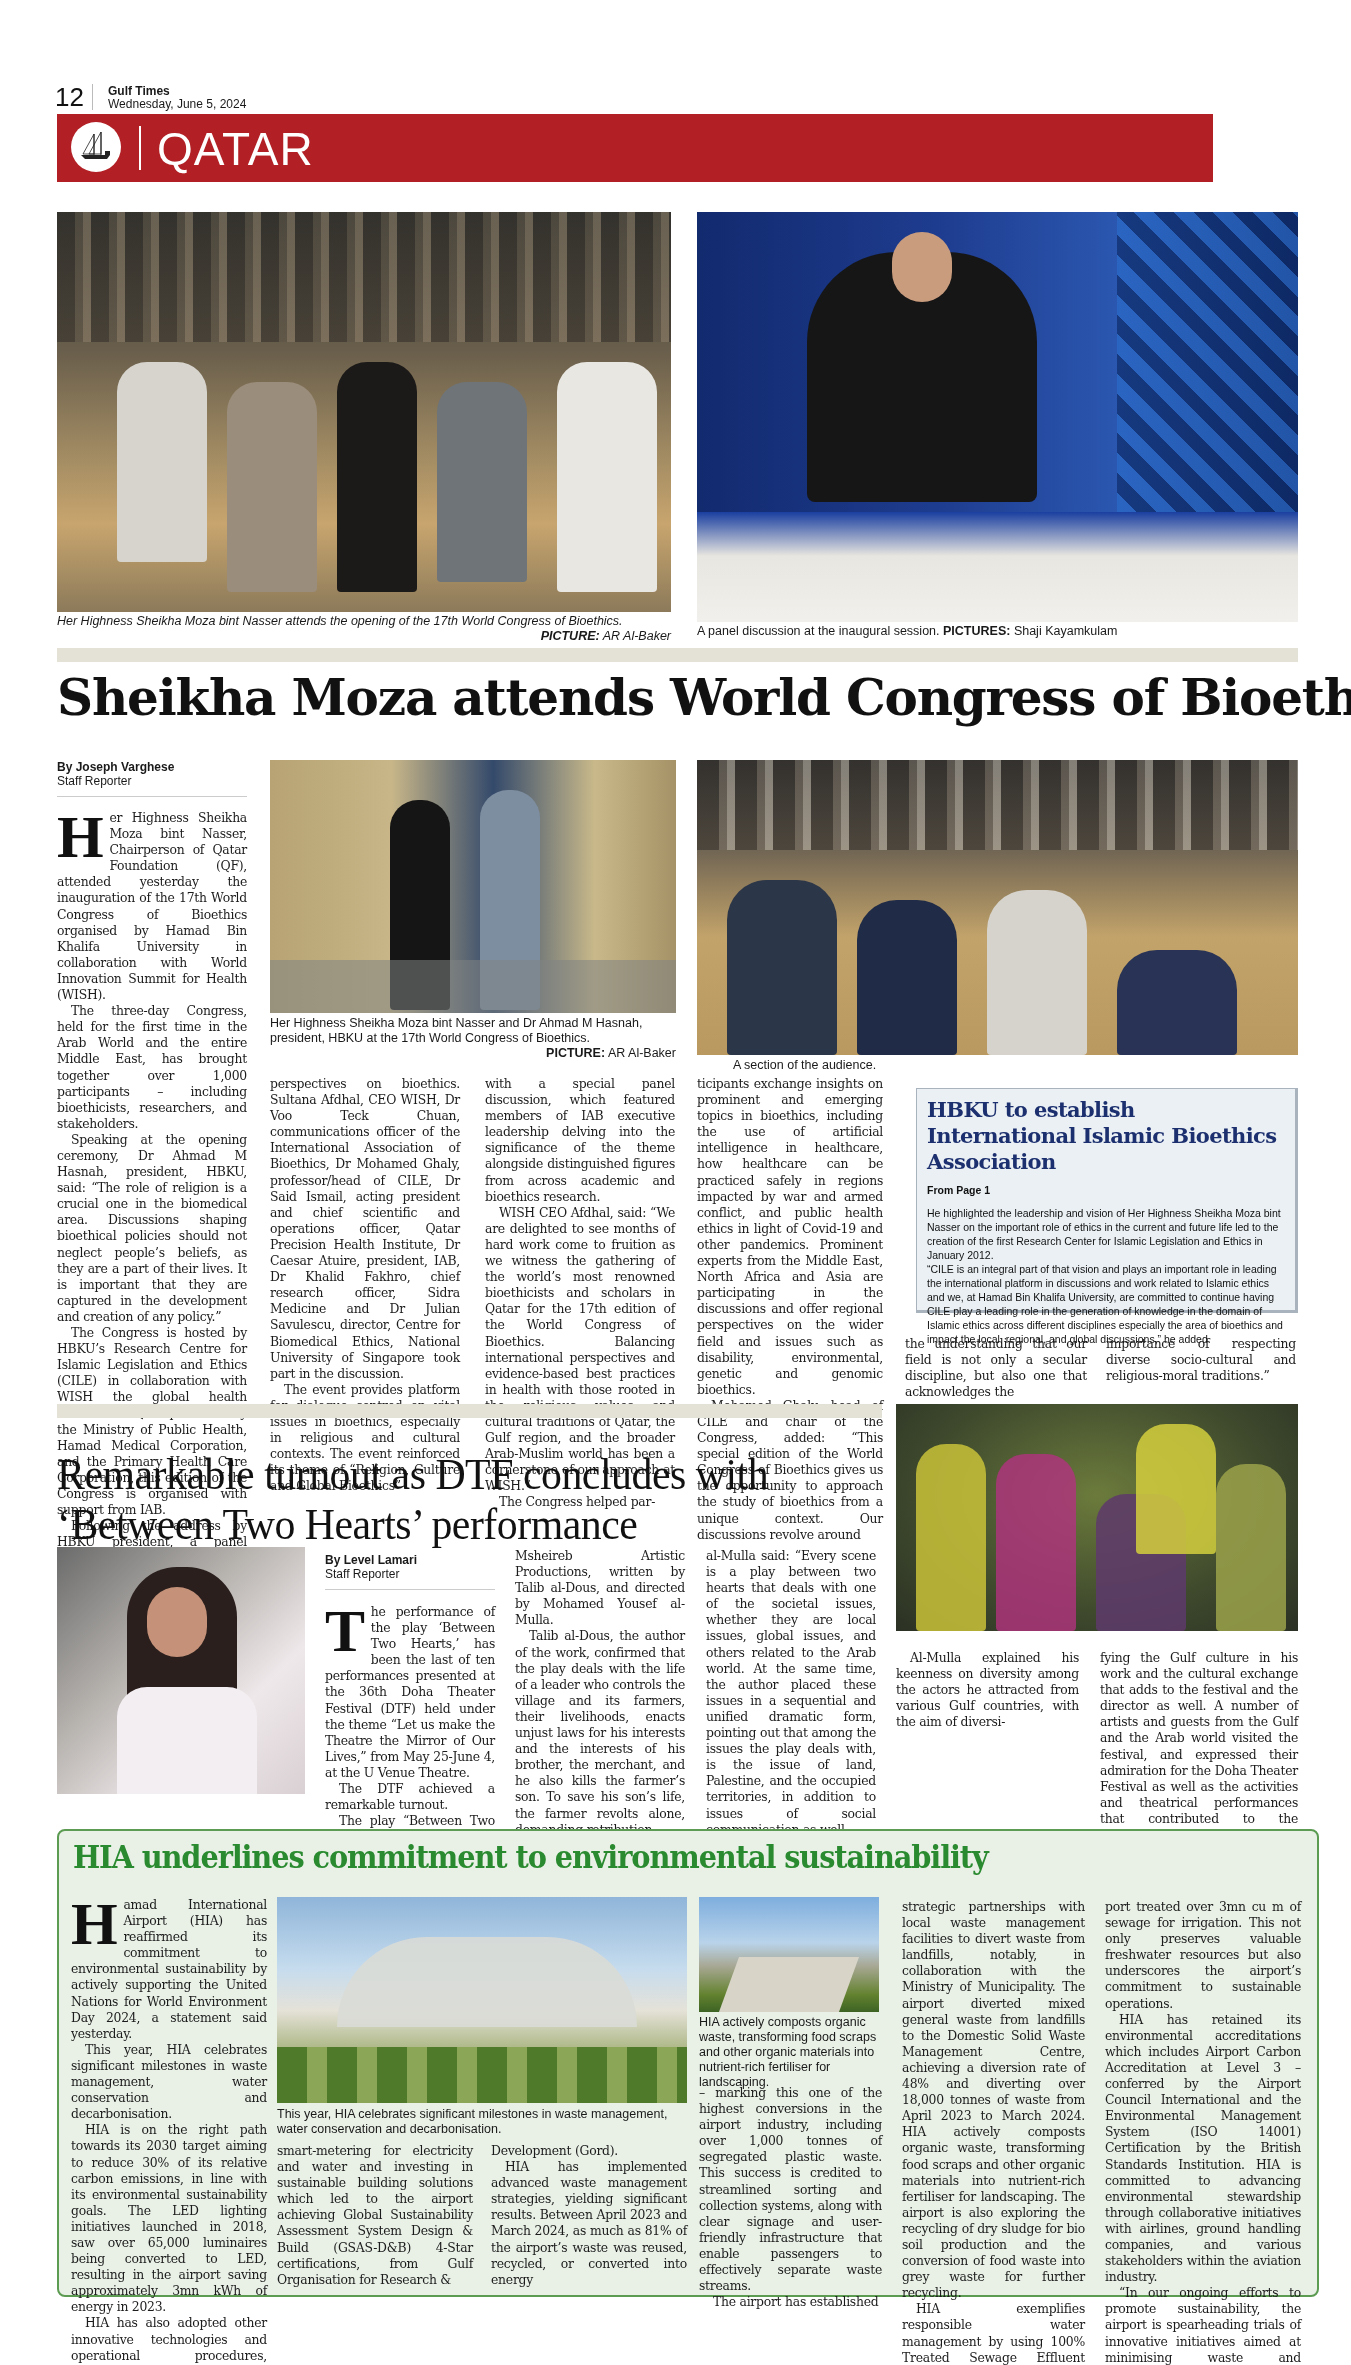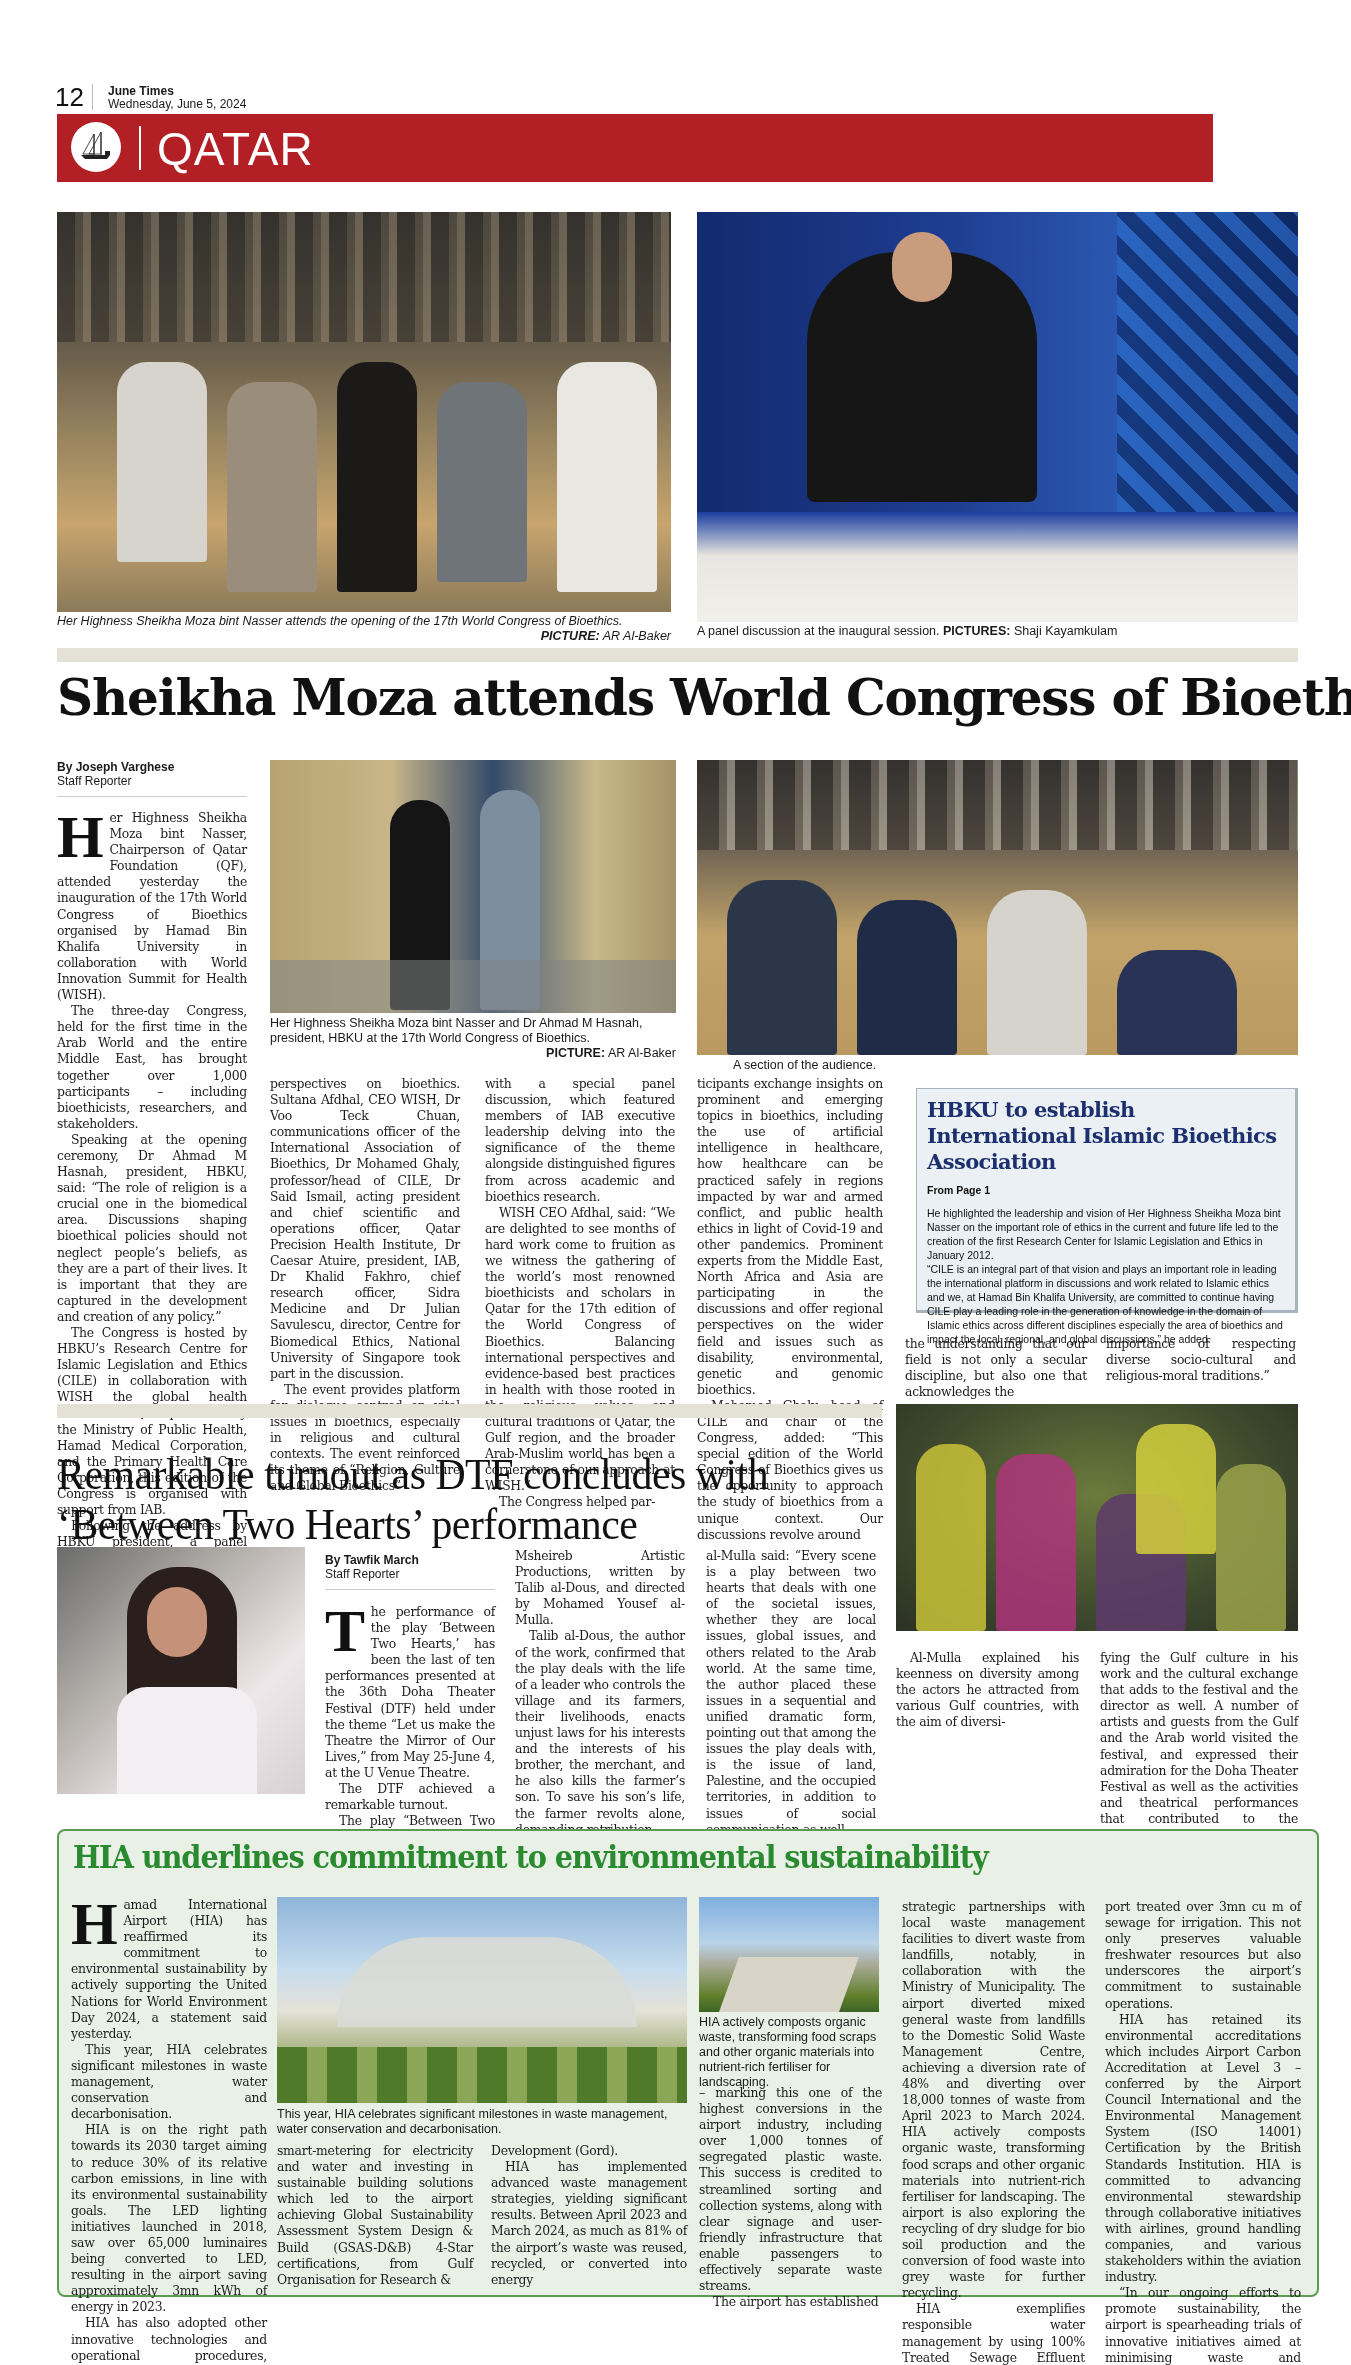--- a/index.html
+++ b/index.html
@@ -41,21 +41,21 @@
   .headline2 { left: 57px; top: 1450px; width: 840px; font: 400 44px "Liberation Serif", serif; line-height: 50px; letter-spacing: -0.5px; color: #111; transform: scaleX(0.95); transform-origin: left top; }
 
   .hia-box { left: 57px; top: 1829px; width: 1262px; height: 468px; background: #e9f1e7; border: 2px solid #5c9b52; border-radius: 8px; }
   .hia-title { left: 14px; top: 8px; font: 900 31px "DejaVu Serif", serif; color: #2a8a2f; letter-spacing: -1.2px; white-space: nowrap; transform: scaleX(0.93); transform-origin: left top; }
 </style>
 </head>
 <body>
 
 <div class="abs page-num">12</div>
 <div class="abs mast-div"></div>
-<div class="abs pub-name">June Times</div>
+<div class="abs pub-name">Gulf Times</div>
 <div class="abs pub-date">Wednesday, June 5, 2024</div>
 
 <div class="abs section-bar">
   <div class="abs logo-circle">
     <svg width="38" height="34" viewBox="0 0 38 34">
       <line x1="17" y1="4" x2="17" y2="25" stroke="#222" stroke-width="1"></line>
       <line x1="24" y1="2" x2="24" y2="25" stroke="#222" stroke-width="1"></line>
       <polygon points="17,4 6,24 17,24" fill="none" stroke="#222" stroke-width="0.8"></polygon>
       <polygon points="24,2 12,24 24,24" fill="none" stroke="#222" stroke-width="0.8"></polygon>
       <path d="M4 25 L33 25 L30 29 L8 29 Z" fill="#222"></path>
@@ -171,21 +171,21 @@
   <div class="abs" style="left:320px;top:60px;width:70px;height:167px;background:#9ba24a;border-radius:30px 30px 4px 4px;opacity:.85;"></div>
 </div>
 
 <div class="abs photo" style="left:57px;top:1547px;width:248px;height:247px;background:linear-gradient(135deg,#6b6b6b 0%,#b8b4b0 40%,#efe8ea 70%,#d8d0d2 100%);">
   <div class="abs" style="left:70px;top:20px;width:110px;height:227px;background:#2a1f1c;border-radius:50px 50px 10px 10px;"></div>
   <div class="abs" style="left:90px;top:40px;width:60px;height:70px;background:#c59279;border-radius:30px;"></div>
   <div class="abs" style="left:60px;top:140px;width:140px;height:107px;background:#f3eef2;border-radius:30px 30px 0 0;"></div>
 </div>
 
 <div class="abs" style="left:325px;top:1553px;width:170px;">
-  <div class="byline-name">By Tawfik March</div>
+  <div class="byline-name">By Level Lamari</div>
   <div class="byline-role">Staff Reporter</div>
   <div class="byline-rule" style="margin-top:8px;"></div>
 </div>
 
 <div class="abs col" style="left:325px;top:1604px;width:170px;">
   <span class="dropcap">T</span>
   <p class="first">he performance of the play ‘Between Two Hearts,’ has been the last of ten performances presented at the 36th Doha Theater Festival (DTF) held under the theme “Let us make the Theatre the Mirror of Our Lives,” from May 25-June 4, at the U Venue Theatre.</p>
   <p>The DTF achieved a remarkable turnout.</p>
   <p>The play “Between Two Hearts” was produced by</p>
 </div>

